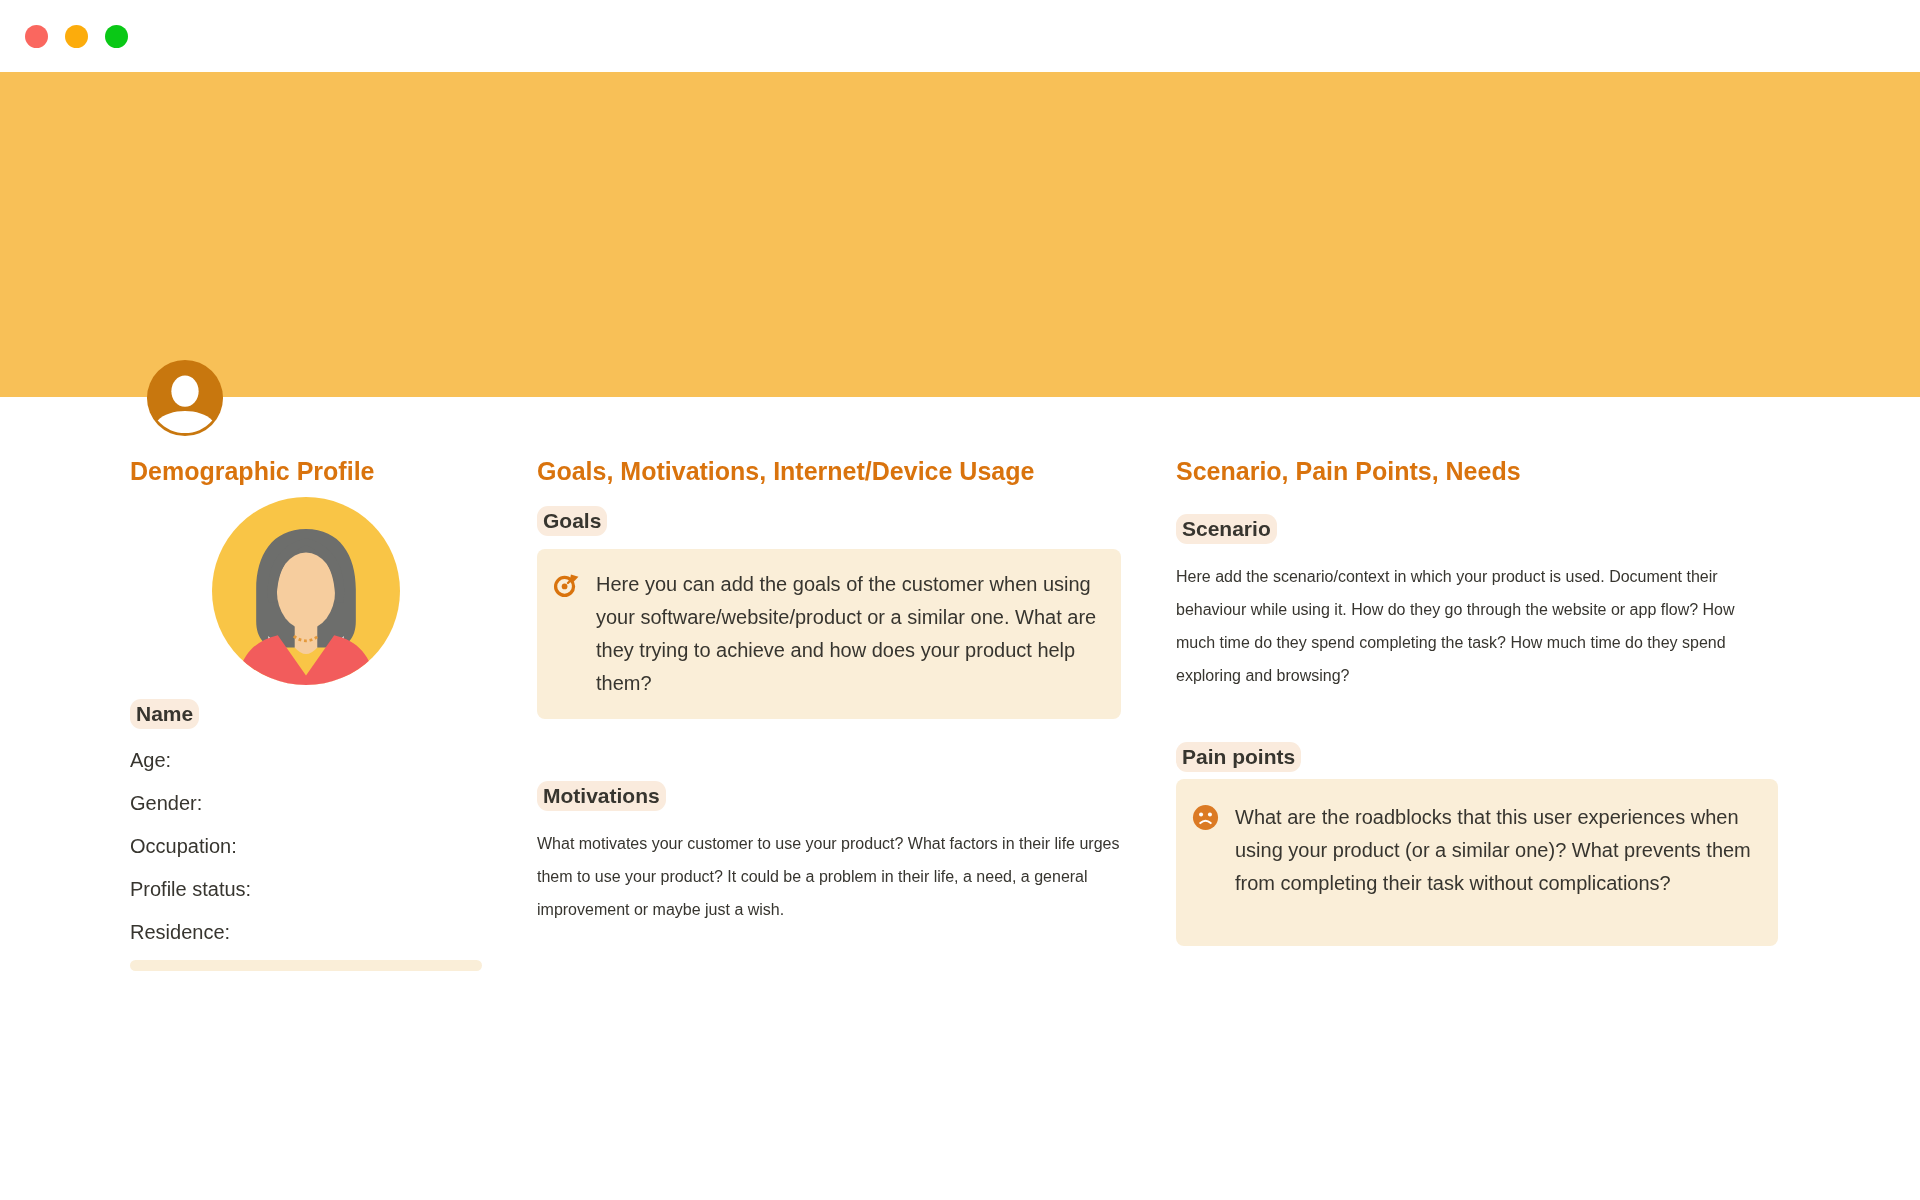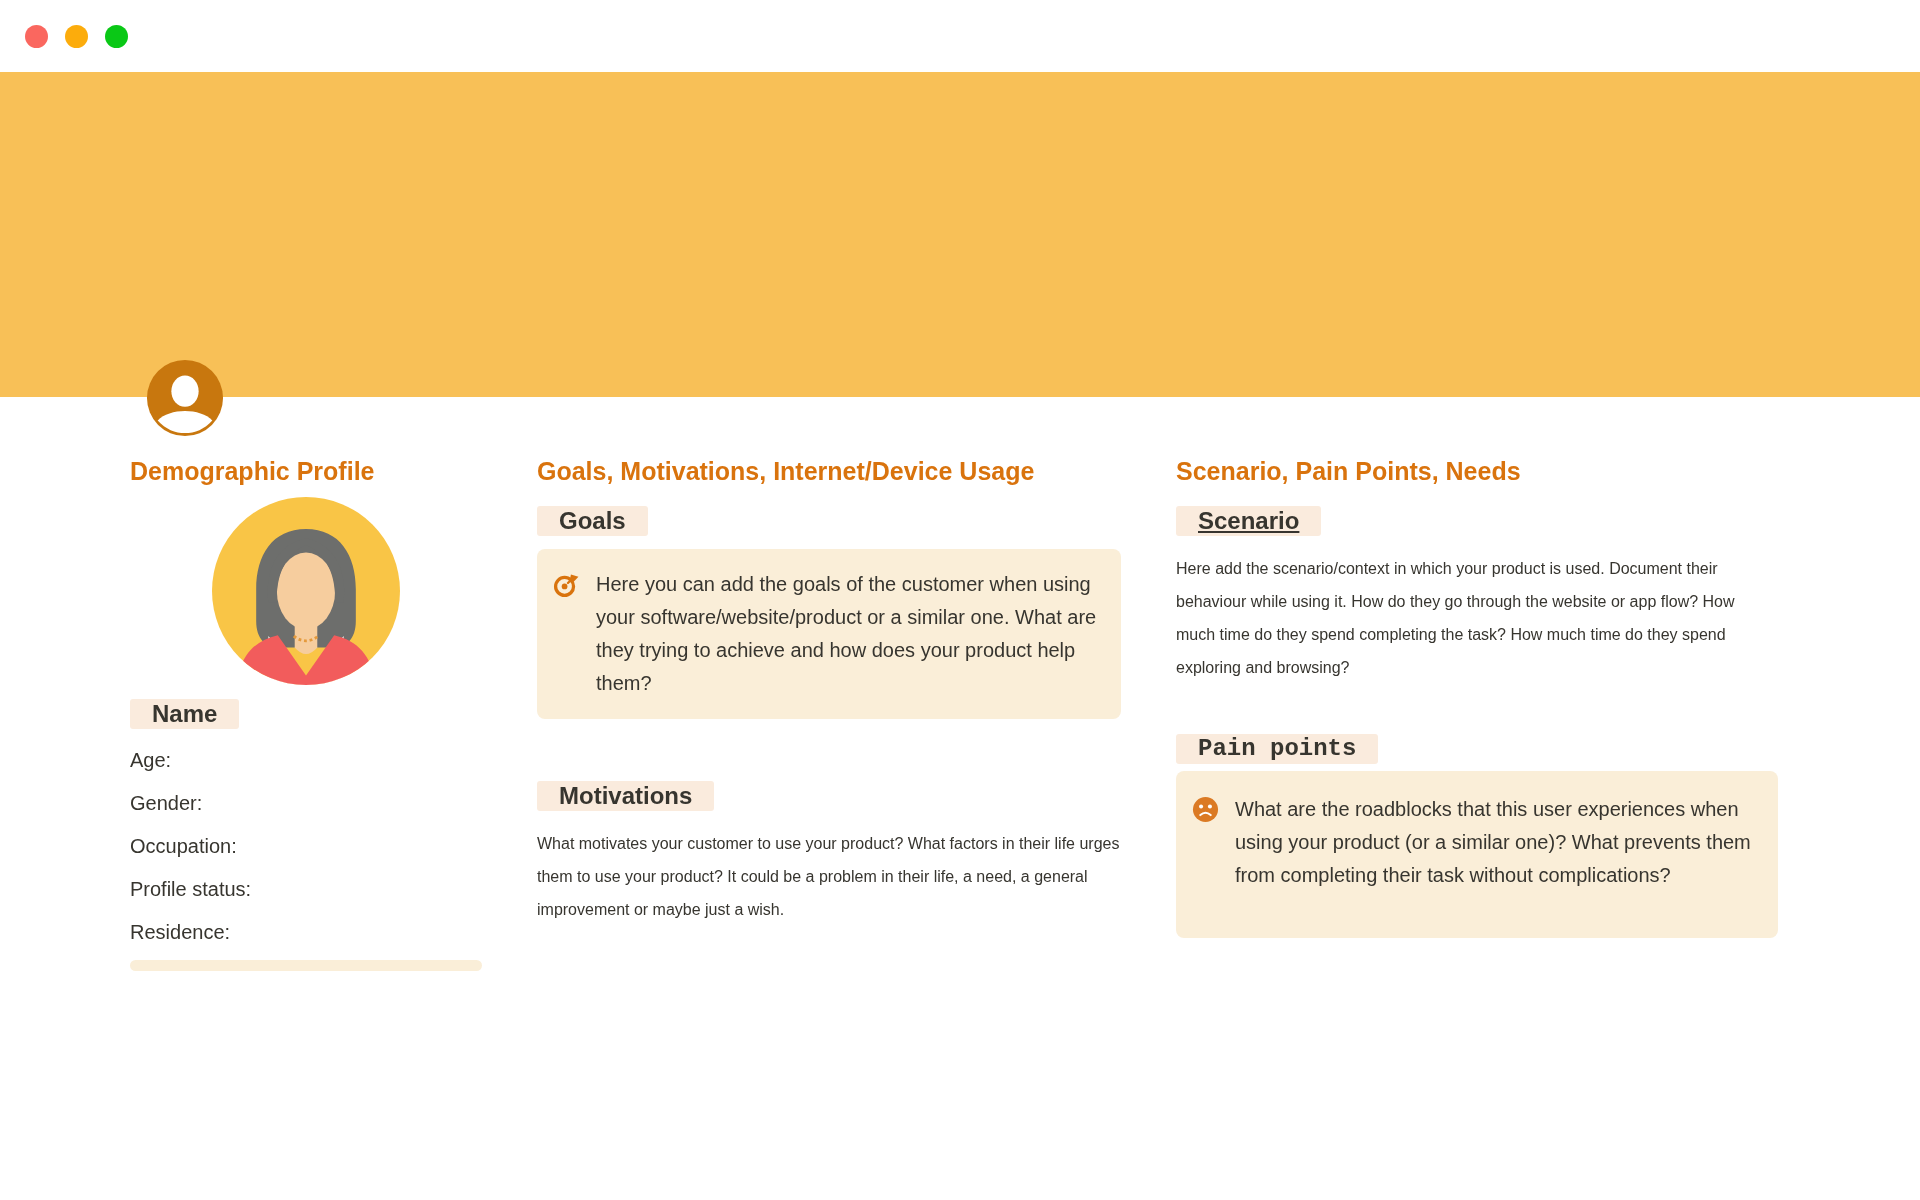--- a/index.html
+++ b/index.html
@@ -24,43 +24,43 @@
 
   .page-title { margin-top: 73px; font-size: 48px; line-height: 58px; font-weight: 700; color: #37352F; }
 
   .persona-heading { margin-top: 48px; font-size: 28px; line-height: 38px; font-weight: 700; }
   .hl { background: #FAEBDD; border-radius: 3px; padding: 1px 7px; }
 
   .columns { margin-top: 58px; display: grid; grid-template-columns: 352px 584px 602px; column-gap: 55px; }
 
   .col-heading { font-size: 25px; line-height: 33px; font-weight: 700; color: #D9730D; margin-bottom: 9px; }
 
-  .label { display: inline-block; font-size: 24px; line-height: 26px; font-weight: 700;
-           background: #FAEBDD; border-radius: 3px; padding: 2px 22px; color: #37352F; }
+  .label { display: inline-block; font-size: 21px; line-height: 26px; font-weight: 700;
+           background: #FAEBDD; border-radius: 11px; padding: 2px 6px; color: #37352F; }
 
   .para { font-size: 16px; line-height: 33px; color: #37352F; margin-top: 16px; }
 
   
   .avatar-wrap { margin-top: 9px; text-align: center; }
   .avatar-wrap svg { width: 188px; height: 188px; display: block; margin: 0 auto; }
   .name-label { margin-top: 14px; margin-bottom: 16px; }
   .field { font-size: 20px; line-height: 31px; margin-bottom: 12px; }
   .cropped-callout { margin-top: 8px; height: 11px; width: 352px; background: #FAEED8; border-radius: 6px; }
 
   
   .callout { background: #FAEED8; border-radius: 8px; padding: 19px 16px; display: flex; gap: 16px;
              align-items: flex-start; font-size: 20px; line-height: 33px; }
   .callout .c-icon { flex: 0 0 27px; width: 27px; height: 27px; margin-top: 3px; }
   .goals-callout { margin-top: 13px; min-height: 164px; }
   .pain-callout  { margin-top: 7px;  min-height: 167px; padding-top: 22px; }
 
   .goals-label    { margin-top: 9px; }
   .motivations-label { margin-top: 62px; }
-  .scenario-label { margin-top: 9px; text-decoration: underline; }
-  .pain-label     { margin-top: 50px; font-family: Liberation Mono, monospace; }
+  .scenario-label { margin-top: 17px; }
+  .pain-label     { margin-top: 50px; }
 </style>
 </head>
 <body>
 
 <div class="titlebar">
   <div class="traffic">
     <div class="dot red"></div>
     <div class="dot amber"></div>
     <div class="dot green"></div>
   </div>

